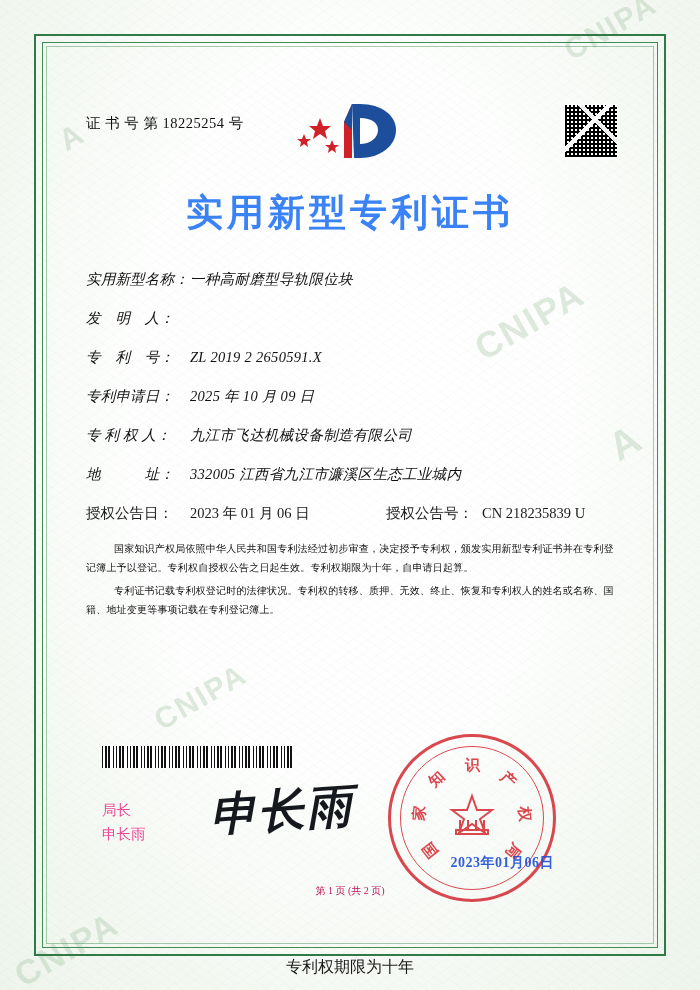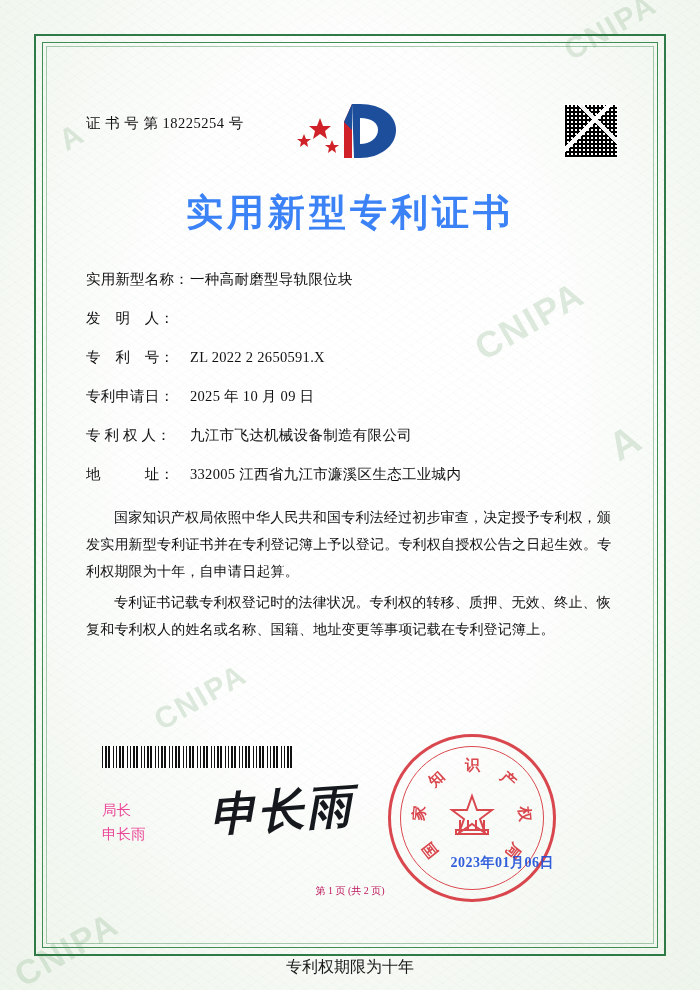--- a/index.html
+++ b/index.html
@@ -141,20 +141,21 @@
     left: 26px;
     right: 20px;
     top: 208px;
   }
   .field {
     display: flex;
     align-items: baseline;
     margin-bottom: 20px;
     font-size: 14.5px;
     color: #111;
+    font-style: italic;
   }
   .field .lbl {
     width: 104px;
     flex: 0 0 104px;
     letter-spacing: .2px;
     white-space: pre;
   }
   .field .val {
     flex: 1 1 auto;
     letter-spacing: .3px;
@@ -166,22 +167,22 @@
     margin-bottom: 16px;
     font-size: 14.5px;
   }
   .row-two .seg { display: flex; align-items: baseline; }
   .row-two .seg.first { flex: 0 0 300px; }
   .row-two .seg .lbl { width: 104px; flex: 0 0 104px; white-space: pre; }
   .row-two .seg.second .lbl { width: 96px; flex: 0 0 96px; white-space: pre; }
 
   .para {
     margin-top: 4px;
-    font-size: 14px;
-    line-height: 27px;
+    font-size: 10px;
+    line-height: 19px;
     text-indent: 28px;
     color: #111;
     letter-spacing: .2px;
   }
 
   .barcode {
     position: absolute;
     left: 42px;
     top: 684px;
     width: 190px;
@@ -323,35 +324,45 @@
     <div class="fields">
       <div class="field">
         <div class="lbl">实用新型名称：</div>
         <div class="val">一种高耐磨型导轨限位块</div>
       </div>
       <div class="field">
         <div class="lbl">发　明　人：</div>
       </div>
       <div class="field">
         <div class="lbl">专　利　号：</div>
-        <div class="val">ZL 2022 2 2650591.X</div>
+        <div class="val">ZL 2019 2 2650591.X</div>
       </div>
       <div class="field">
         <div class="lbl">专利申请日：</div>
         <div class="val">2025 年 10 月 09 日</div>
       </div>
       <div class="field">
         <div class="lbl">专 利 权 人：</div>
         <div class="val">九江市飞达机械设备制造有限公司</div>
       </div>
       <div class="field">
         <div class="lbl">地　　　址：</div>
         <div class="val">332005 江西省九江市濂溪区生态工业城内</div>
       </div>
 
+      <div class="row-two">
+        <div class="seg first">
+          <div class="lbl">授权公告日：</div>
+          <div class="val">2023 年 01 月 06 日</div>
+        </div>
+        <div class="seg second">
+          <div class="lbl">授权公告号：</div>
+          <div class="val">CN 218235839 U</div>
+        </div>
+      </div>
 
       <div class="para">国家知识产权局依照中华人民共和国专利法经过初步审查，决定授予专利权，颁发实用新型专利证书并在专利登记簿上予以登记。专利权自授权公告之日起生效。专利权期限为十年，自申请日起算。</div>
       <div class="para">专利证书记载专利权登记时的法律状况。专利权的转移、质押、无效、终止、恢复和专利权人的姓名或名称、国籍、地址变更等事项记载在专利登记簿上。</div>
     </div>
 
     <div class="barcode"></div>
 
     <div class="sig-block">
       <div>局长</div>
       <div>申长雨</div>

